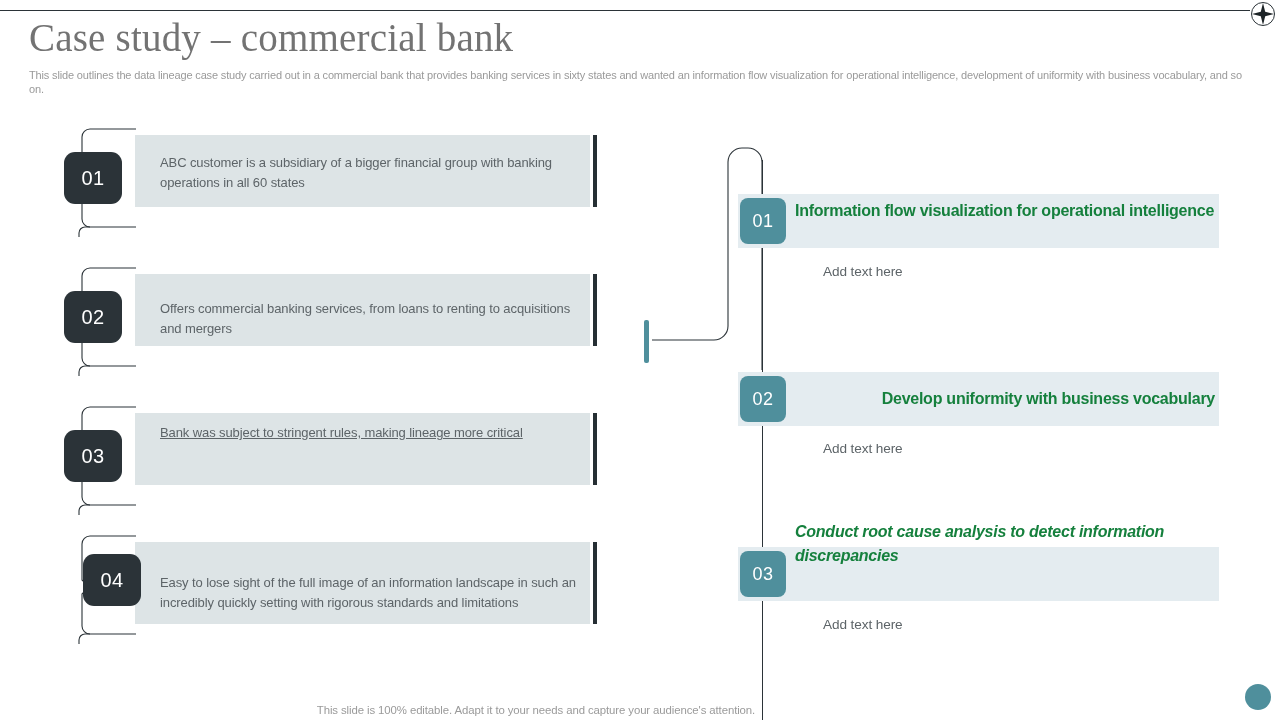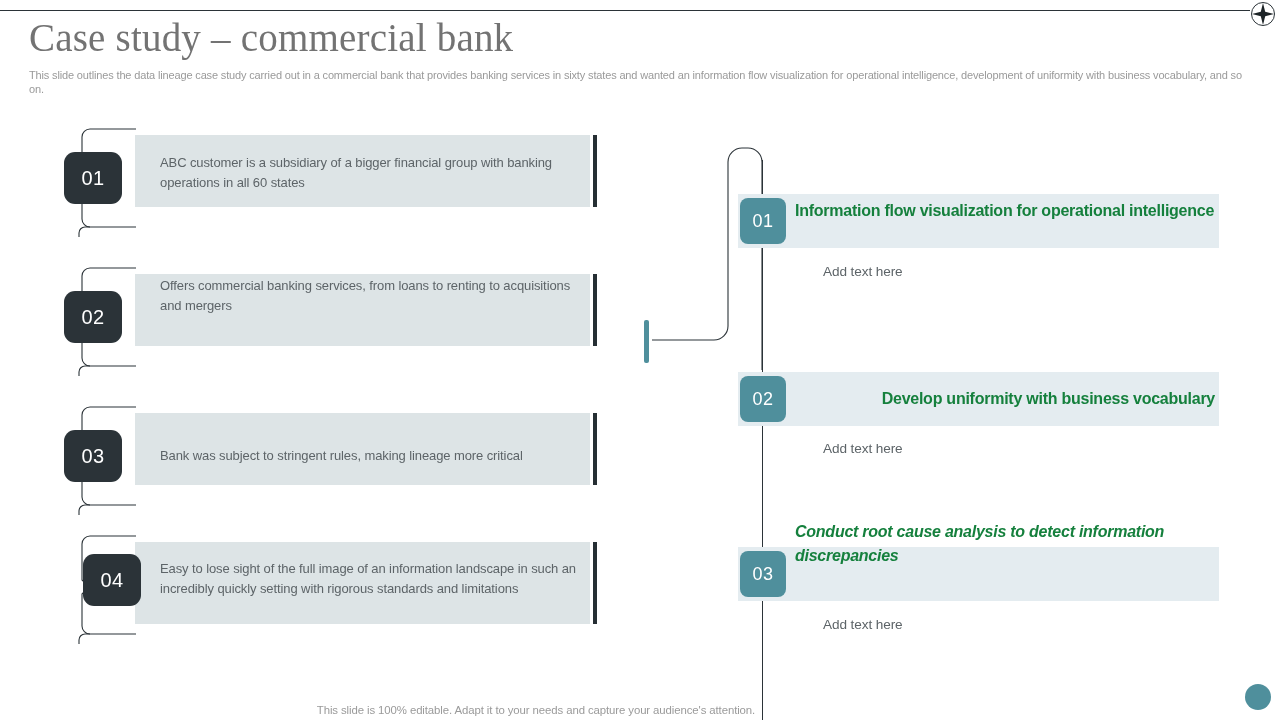--- a/index.html
+++ b/index.html
@@ -200,45 +200,45 @@
 
   <div class="l-item" style="top:274px;">
     <div class="l-box"></div>
     <div class="l-box-edge"></div>
     <svg class="l-bracket" viewBox="0 0 80 110">
       <path d="M60 2 H14 A8 8 0 0 0 6 10 V46 L13 53 L6 60 V92 A8 8 0 0 0 14 100 H60" fill="none" stroke="#2b3338" stroke-width="1.1"></path>
       <path d="M14 100 H9 A6 6 0 0 0 3 106 V114" fill="none" stroke="#2b3338" stroke-width="1.1"></path>
       <circle cx="3" cy="118" r="3.2" fill="#1c2326"></circle>
     </svg>
     <div class="l-badge" style="top:17px;">02</div>
-    <div class="l-text" style="top:2px;">Offers commercial banking services, from loans to renting to acquisitions and mergers</div>
+    <div class="l-text" style="top:25px;">Offers commercial banking services, from loans to renting to acquisitions and mergers</div>
   </div>
 
   <div class="l-item" style="top:413px;">
     <div class="l-box"></div>
     <div class="l-box-edge"></div>
     <svg class="l-bracket" viewBox="0 0 80 110">
       <path d="M60 2 H14 A8 8 0 0 0 6 10 V46 L13 53 L6 60 V92 A8 8 0 0 0 14 100 H60" fill="none" stroke="#2b3338" stroke-width="1.1"></path>
       <path d="M14 100 H9 A6 6 0 0 0 3 106 V114" fill="none" stroke="#2b3338" stroke-width="1.1"></path>
       <circle cx="3" cy="118" r="3.2" fill="#1c2326"></circle>
     </svg>
     <div class="l-badge" style="top:17px;">03</div>
-    <div class="l-text" style="top:33px;">Bank was subject to stringent rules, making lineage more critical</div>
+    <div class="l-text" style="top:10px;text-decoration:underline;">Bank was subject to stringent rules, making lineage more critical</div>
   </div>
 
   <div class="l-item" style="top:542px;">
     <div class="l-box" style="height:82px;"></div>
     <div class="l-box-edge" style="height:82px;"></div>
     <svg class="l-bracket" viewBox="0 0 80 110">
       <path d="M60 2 H14 A8 8 0 0 0 6 10 V46 L13 53 L6 60 V92 A8 8 0 0 0 14 100 H60" fill="none" stroke="#2b3338" stroke-width="1.1"></path>
       <path d="M14 100 H9 A6 6 0 0 0 3 106 V114" fill="none" stroke="#2b3338" stroke-width="1.1"></path>
       <circle cx="3" cy="118" r="3.2" fill="#1c2326"></circle>
     </svg>
     <div class="l-badge" style="top:12px;margin-left:19px;">04</div>
-    <div class="l-text" style="top:17px;">Easy to lose sight of the full image of an information landscape in such an incredibly quickly setting with rigorous standards and limitations</div>
+    <div class="l-text" style="top:31px;">Easy to lose sight of the full image of an information landscape in such an incredibly quickly setting with rigorous standards and limitations</div>
   </div>
 </div>
 
 <svg class="connector" viewBox="0 0 160 250">
   <path d="M132 250 V42 A14 14 0 0 0 118 28 H112 A14 14 0 0 0 98 42 V206 A14 14 0 0 1 84 220 H22" fill="none" stroke="#2b3338" stroke-width="1.1"></path>
 </svg>
 <div class="teal-bar"></div>
 <div class="spine"></div>
 
 <div>

